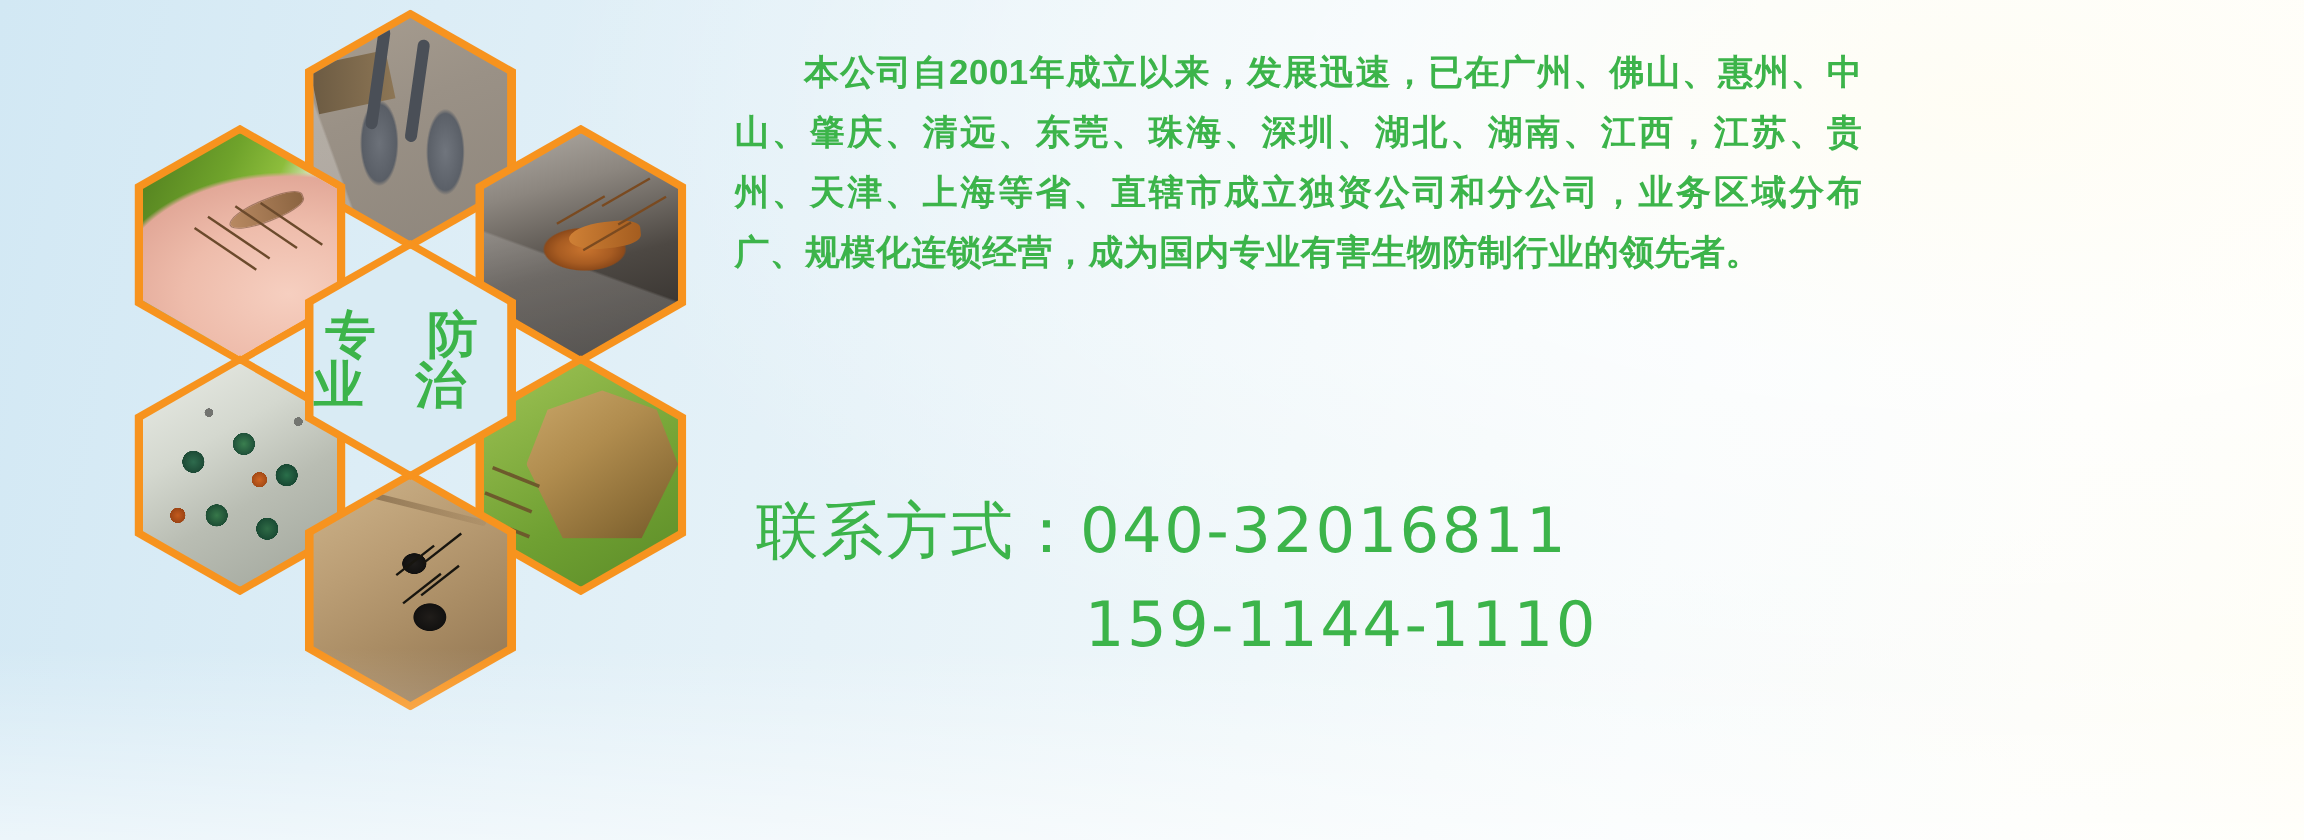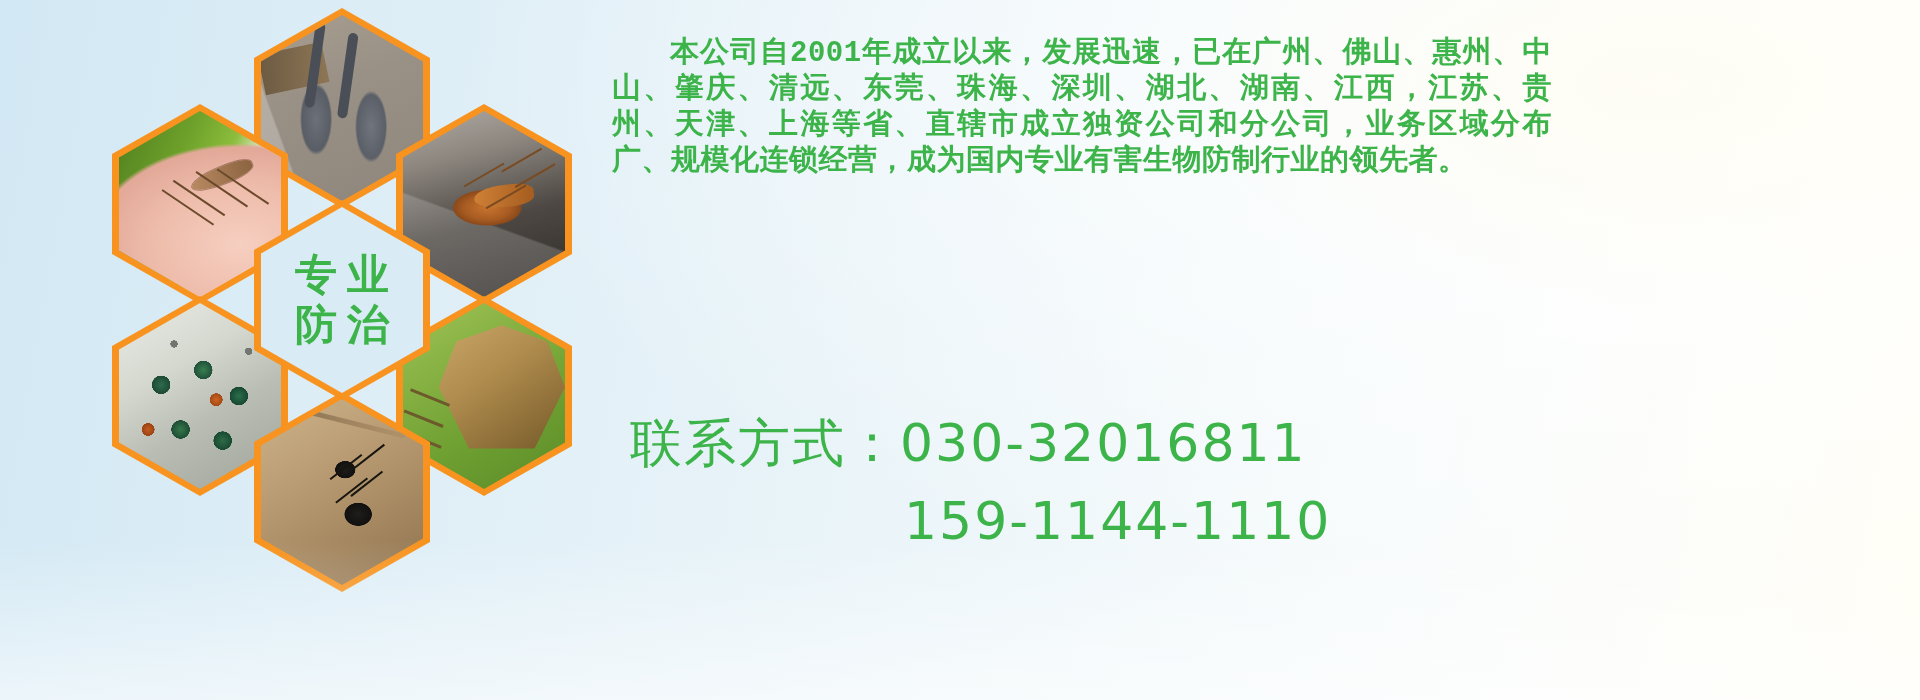--- a/index.html
+++ b/index.html
@@ -44,21 +44,21 @@
   .h-top      { left:166px; top:14px;  }
   .h-left     { left:24px;  top:110px; }
   .h-right    { left:308px; top:110px; }
   .h-center   { left:166px; top:206px; }
   .h-botleft  { left:24px;  top:302px; }
   .h-botright { left:308px; top:302px; }
   .h-bottom   { left:166px; top:398px; }
 
   .h-center{ background:#f7931e; }
   .h-center .inner{ background:#d9ebf4;
-    display:flex; flex-direction:column; align-items:center; justify-content:center; gap:8px; }
+    display:flex; flex-direction:row; align-items:center; justify-content:center; gap:8px; }
   .comb-word{
     color:#3cb44a; font-weight:bold; font-size:42px; line-height:1;
     letter-spacing:10px; text-indent:10px;
     font-family:"DejaVu Sans","Liberation Sans",sans-serif;
   }
 
   
   
   .art-rats{
     background:
@@ -166,22 +166,22 @@
   .art-stinkbug::after{
     content:""; position:absolute; left:4%; top:50%; width:42px; height:3px;
     background:#6d5a2c; transform:rotate(22deg);
     box-shadow:2px 22px 0 0 #6d5a2c, 8px 42px 0 0 #6d5a2c;
   }
 
   
   .copy{
     position:absolute; left:612px; top:36px; width:940px;
     color:#3cb44a;
-    font-family:Liberation Mono, monospace;
-    font-size:29px; font-weight:bold; line-height:36px;
+    font-family:Liberation Sans, sans-serif;
+    font-size:29px; font-weight:bold; line-height:50px;
     letter-spacing:.5px; text-indent:58px;
     text-align:justify; text-justify:inter-character;
   }
 
   .contact{
     position:absolute; left:612px; top:404px; width:960px;
     color:#3cb44a;
     font-family:"DejaVu Sans","Liberation Sans",sans-serif;
     font-weight:normal; font-size:52px; line-height:78px;
     letter-spacing:2px;
@@ -236,17 +236,17 @@
       <div class="inner">
         <div class="comb-word">专业</div>
         <div class="comb-word">防治</div>
       </div>
     </div>
   </div>
 
   <p class="copy">本公司自2001年成立以来，发展迅速，已在广州、佛山、惠州、中山、肇庆、清远、东莞、珠海、深圳、湖北、湖南、江西，江苏、贵州、天津、上海等省、直辖市成立独资公司和分公司，业务区域分布广、规模化连锁经营，成为国内专业有害生物防制行业的领先者。</p>
 
   <div class="contact">
-    <span class="l1">联系方式：030-32016811</span>
+    <span class="l1">联系方式：040-32016811</span>
     <span class="l2">159-1144-1110</span>
   </div>
 
 </div>
 
 </body></html>

